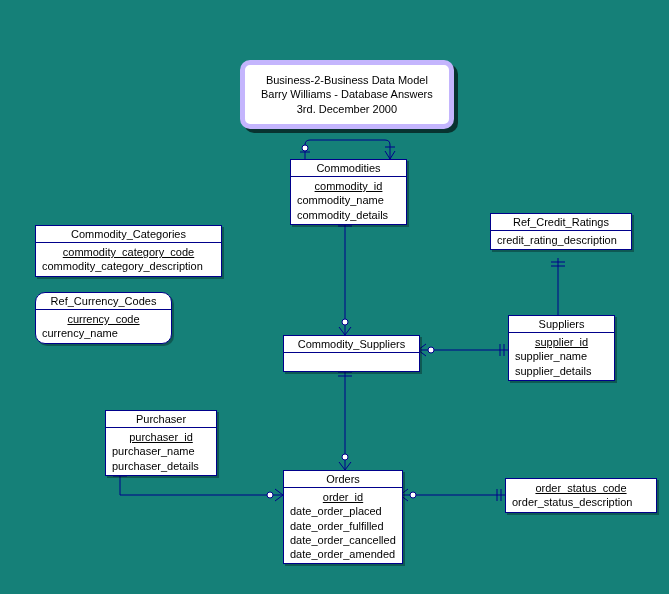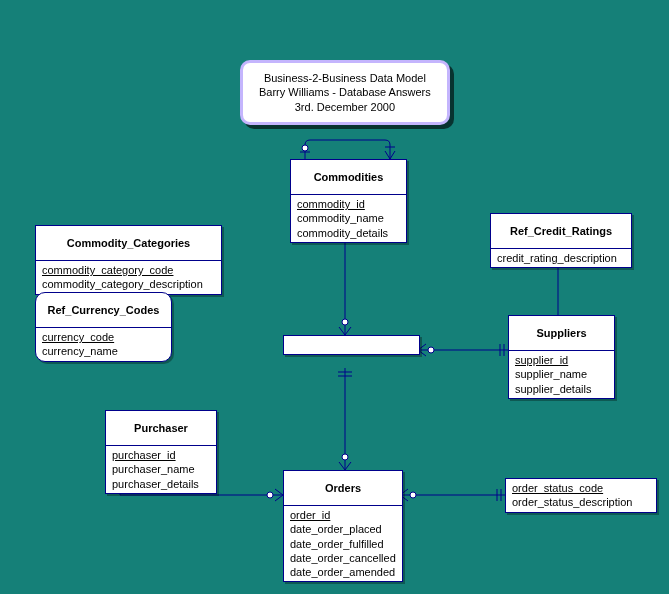--- a/index.html
+++ b/index.html
@@ -9,45 +9,46 @@
     font-family: Arial, sans-serif;
     font-size: 11px;
     width: 669px;
     height: 594px;
     position: relative;
     overflow: hidden;
   }
   .title-box {
     position: absolute;
     background: #fff;
-    border: 3px solid #c4b5fd;
+    border: 5px solid #c4b5fd;
     border-radius: 10px;
     padding: 8px 16px;
     text-align: center;
     line-height: 1.3;
     box-shadow: 4px 4px 0 rgba(0,0,0,0.6);
   }
   .entity {
     position: absolute;
     background: #fff;
     border: 1px solid #00008b;
     box-shadow: 2px 2px 0 rgba(0,0,0,0.3);
   }
   .entity-header {
     border-bottom: 1px solid #00008b;
     text-align: center;
-    padding: 11px 6px;
-    font-weight: bold;
+    padding: 2px 6px;
+    font-weight: normal;
   }
   .entity-body {
     padding: 2px 6px;
     line-height: 1.3;
   }
   .entity-body .pk {
     text-decoration: underline;
+    text-align: center;
   }
   .entity-body div {
     white-space: nowrap;
   }
   svg.connectors {
     position: absolute;
     left: 0;
     top: 0;
     width: 669px;
     height: 594px;
@@ -151,20 +152,21 @@
 
 <div class="entity" style="left:35px; top:292px; width:135px;border-radius:10px;">
   <div class="entity-header">Ref_Currency_Codes</div>
   <div class="entity-body">
     <div class="pk">currency_code</div>
     <div>currency_name</div>
   </div>
 </div>
 
 <div class="entity" style="left:283px; top:335px; width:135px;">
+  <div class="entity-header">Commodity_Suppliers</div>
   <div class="entity-body" style="height:14px;"></div>
 </div>
 
 <div class="entity" style="left:508px; top:315px; width:105px;">
   <div class="entity-header">Suppliers</div>
   <div class="entity-body">
     <div class="pk">supplier_id</div>
     <div>supplier_name</div>
     <div>supplier_details</div>
   </div>

